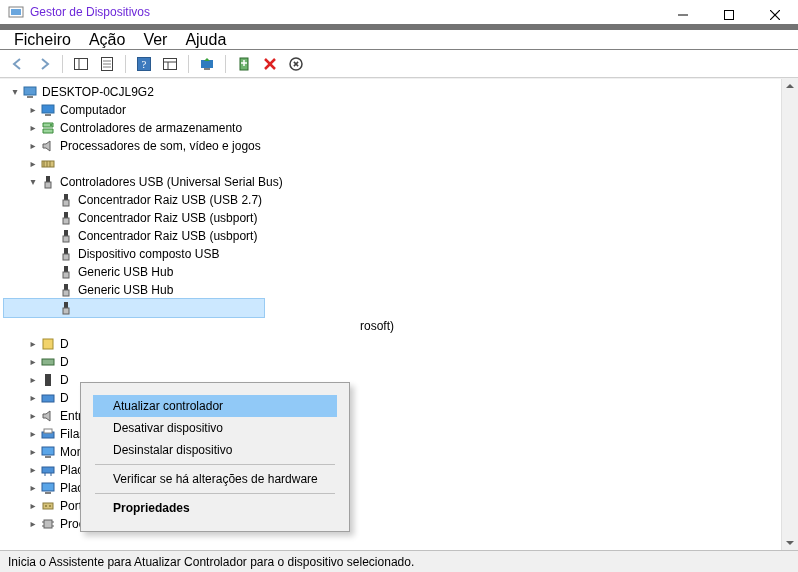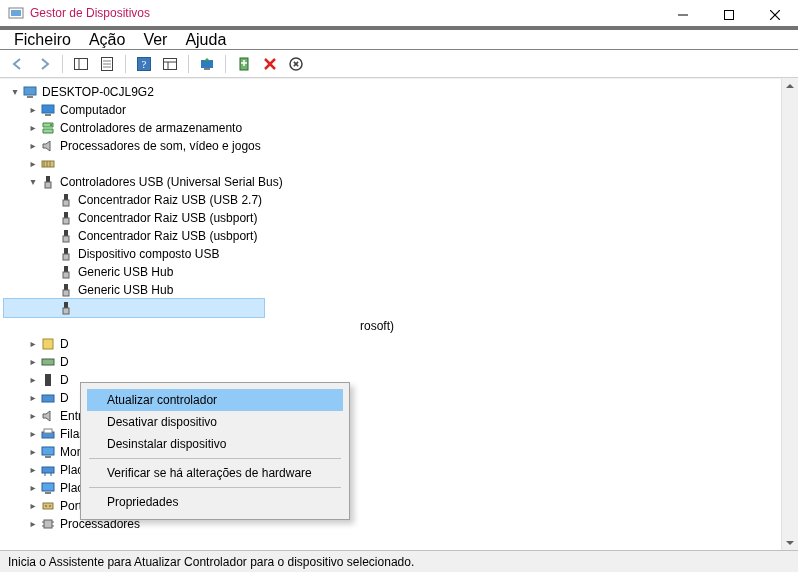--- a/index.html
+++ b/index.html
@@ -13,22 +13,22 @@
     overflow: hidden;
     display: flex;
     flex-direction: column;
   }
   .titlebar {
     height: 30px;
     display: flex;
     align-items: center;
     padding-left: 8px;
     background: #ffffff;
-    color: #be185d;
-    border-bottom: 4px solid #737373;
+    color: #6d28d9;
+    border-bottom: 6px solid #737373;
     position: relative;
   }
   .titlebar .title {
     padding-left: 6px;
     font-size: 12px;
   }
   .window-controls {
     position: absolute;
     right: 0;
     top: 0;
@@ -150,36 +150,36 @@
   }
 
   .context-menu {
     position: absolute;
     left: 80px;
     top: 303px;
     width: 270px;
     background: #f0f0f0;
     border: 1px solid #a0a0a0;
     box-shadow: 4px 4px 6px rgba(0,0,0,0.2);
-    padding: 6px;
+    padding: 12px;
     z-index: 10;
   }
   .context-menu .cm-item {
     height: 22px;
     display: flex;
     align-items: center;
     padding-left: 20px;
     font-size: 12px;
     cursor: default;
   }
   .context-menu .cm-item.highlight {
     background: #91c9f7;
   }
   .context-menu .cm-item.bold {
-    font-weight: normal;
+    font-weight: bold;
   }
   .context-menu .cm-sep {
     height: 1px;
     background: #c0c0c0;
     margin: 3px 2px;
   }
 
   
   svg { display:block; }
 </style>

